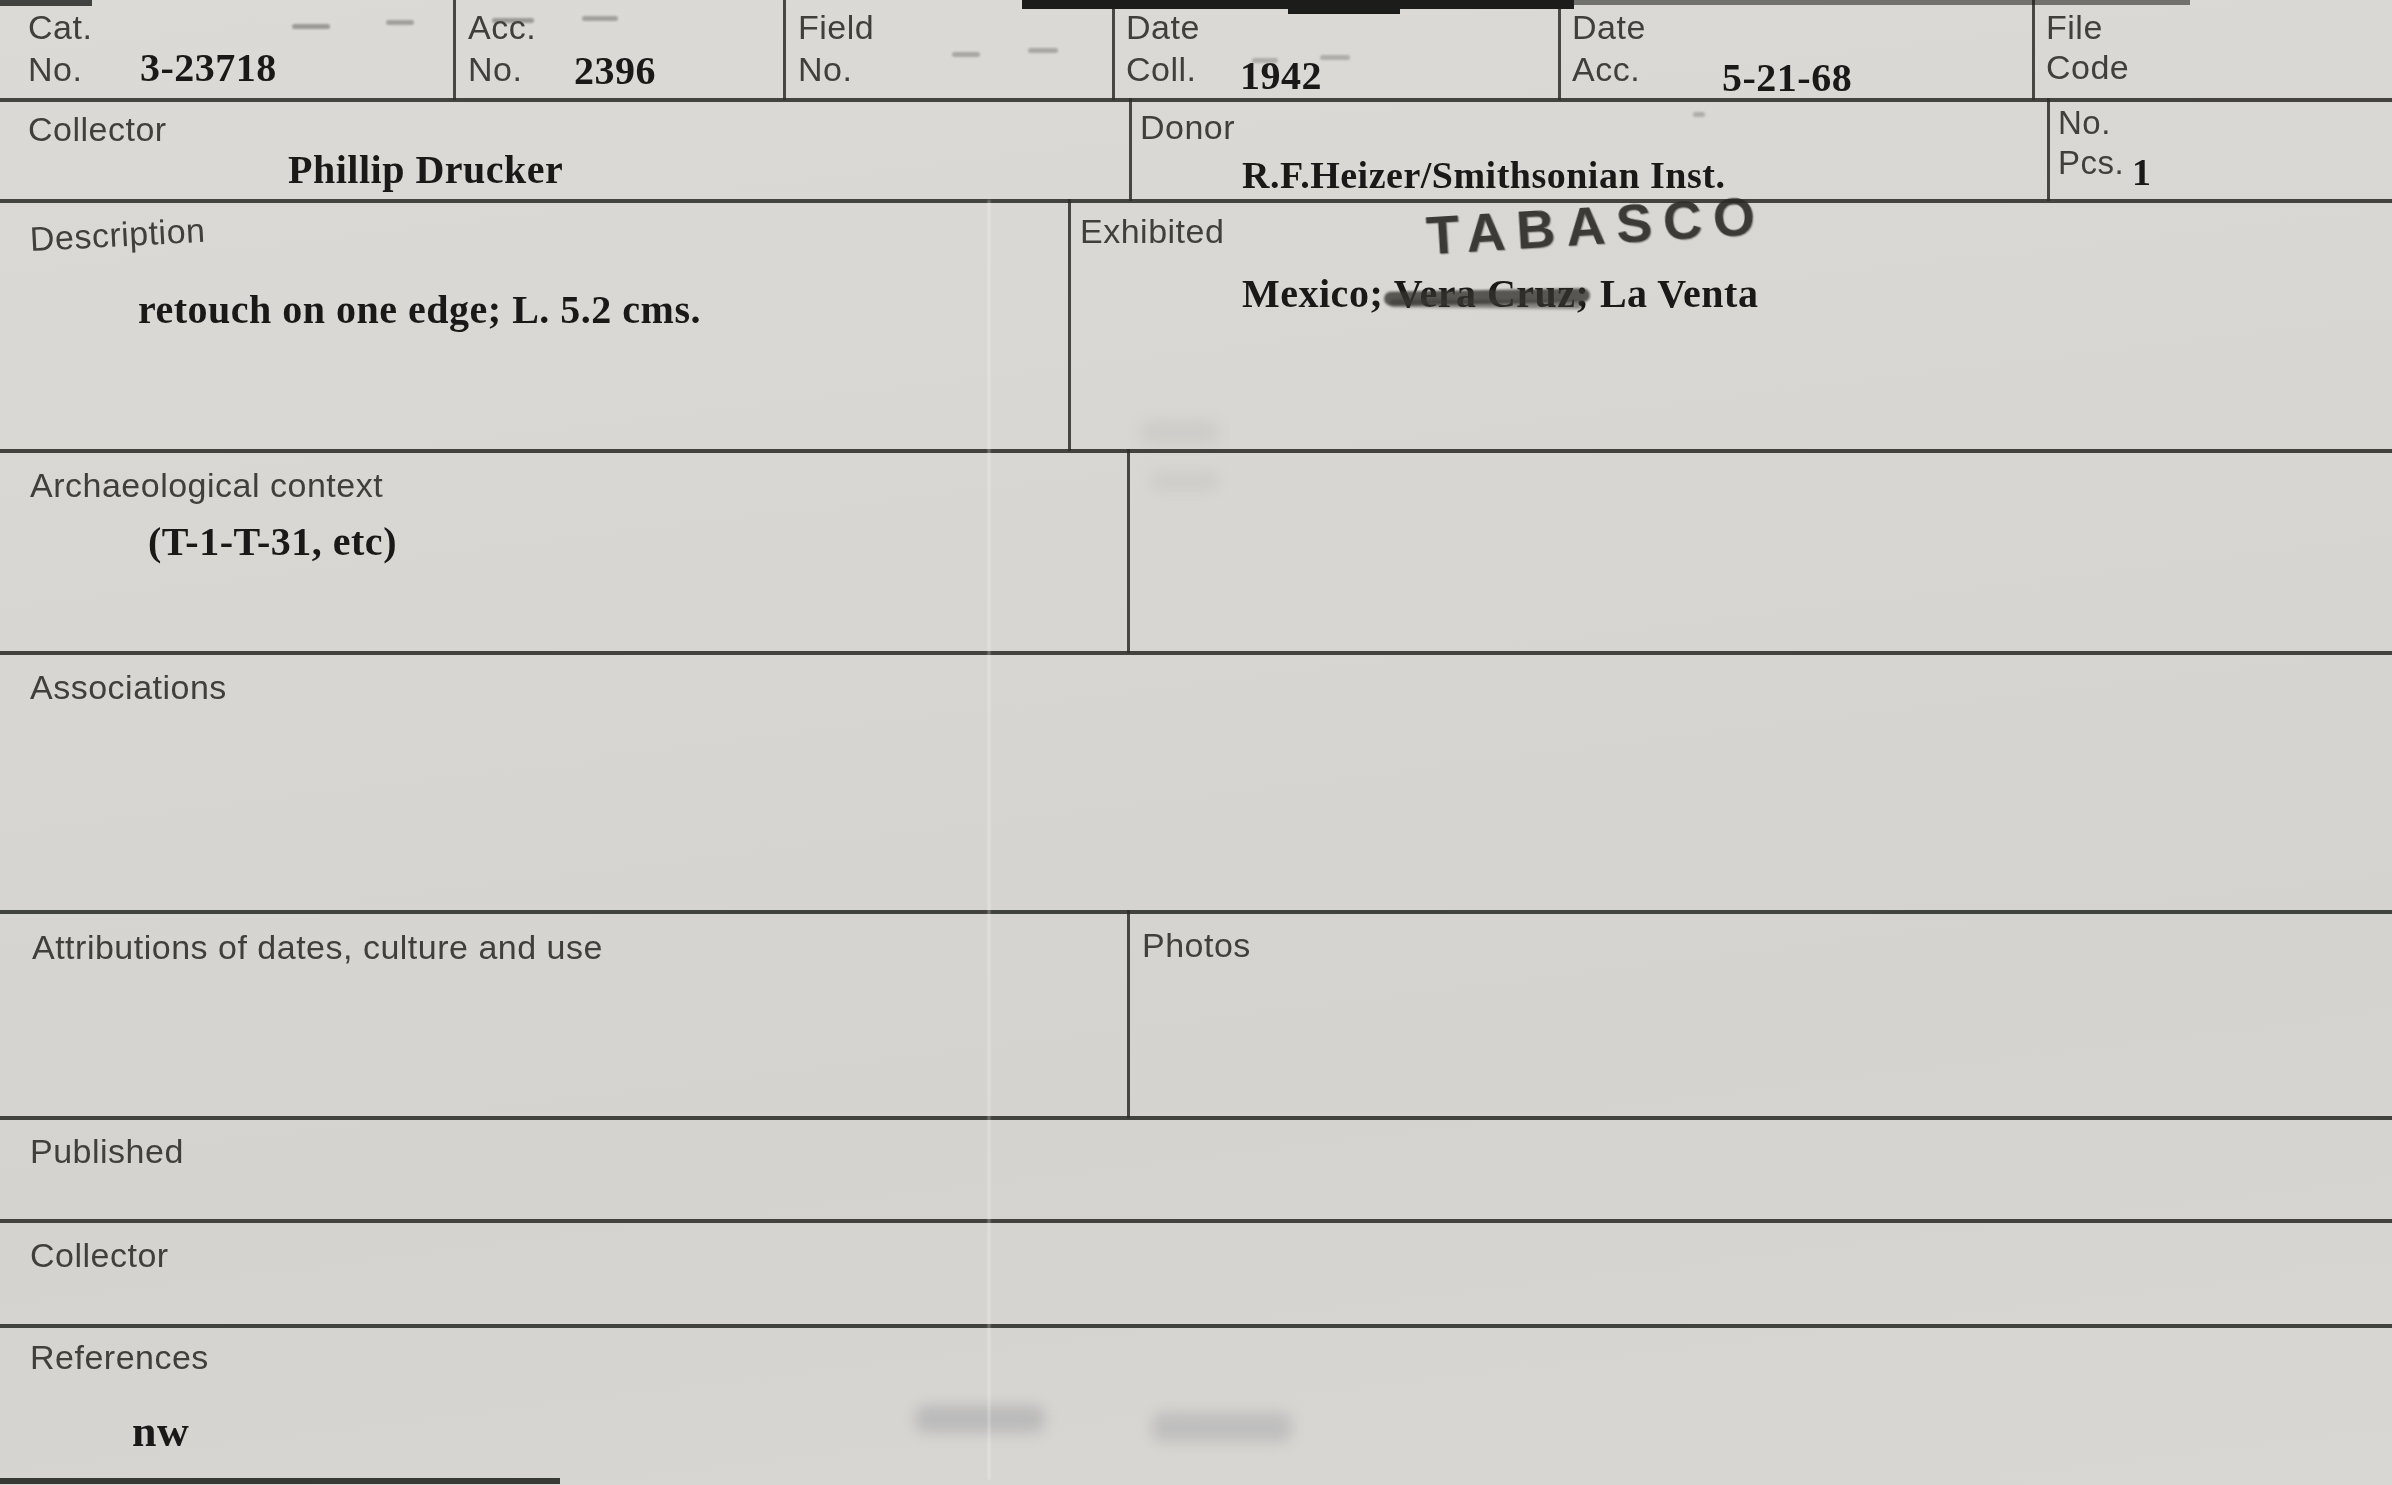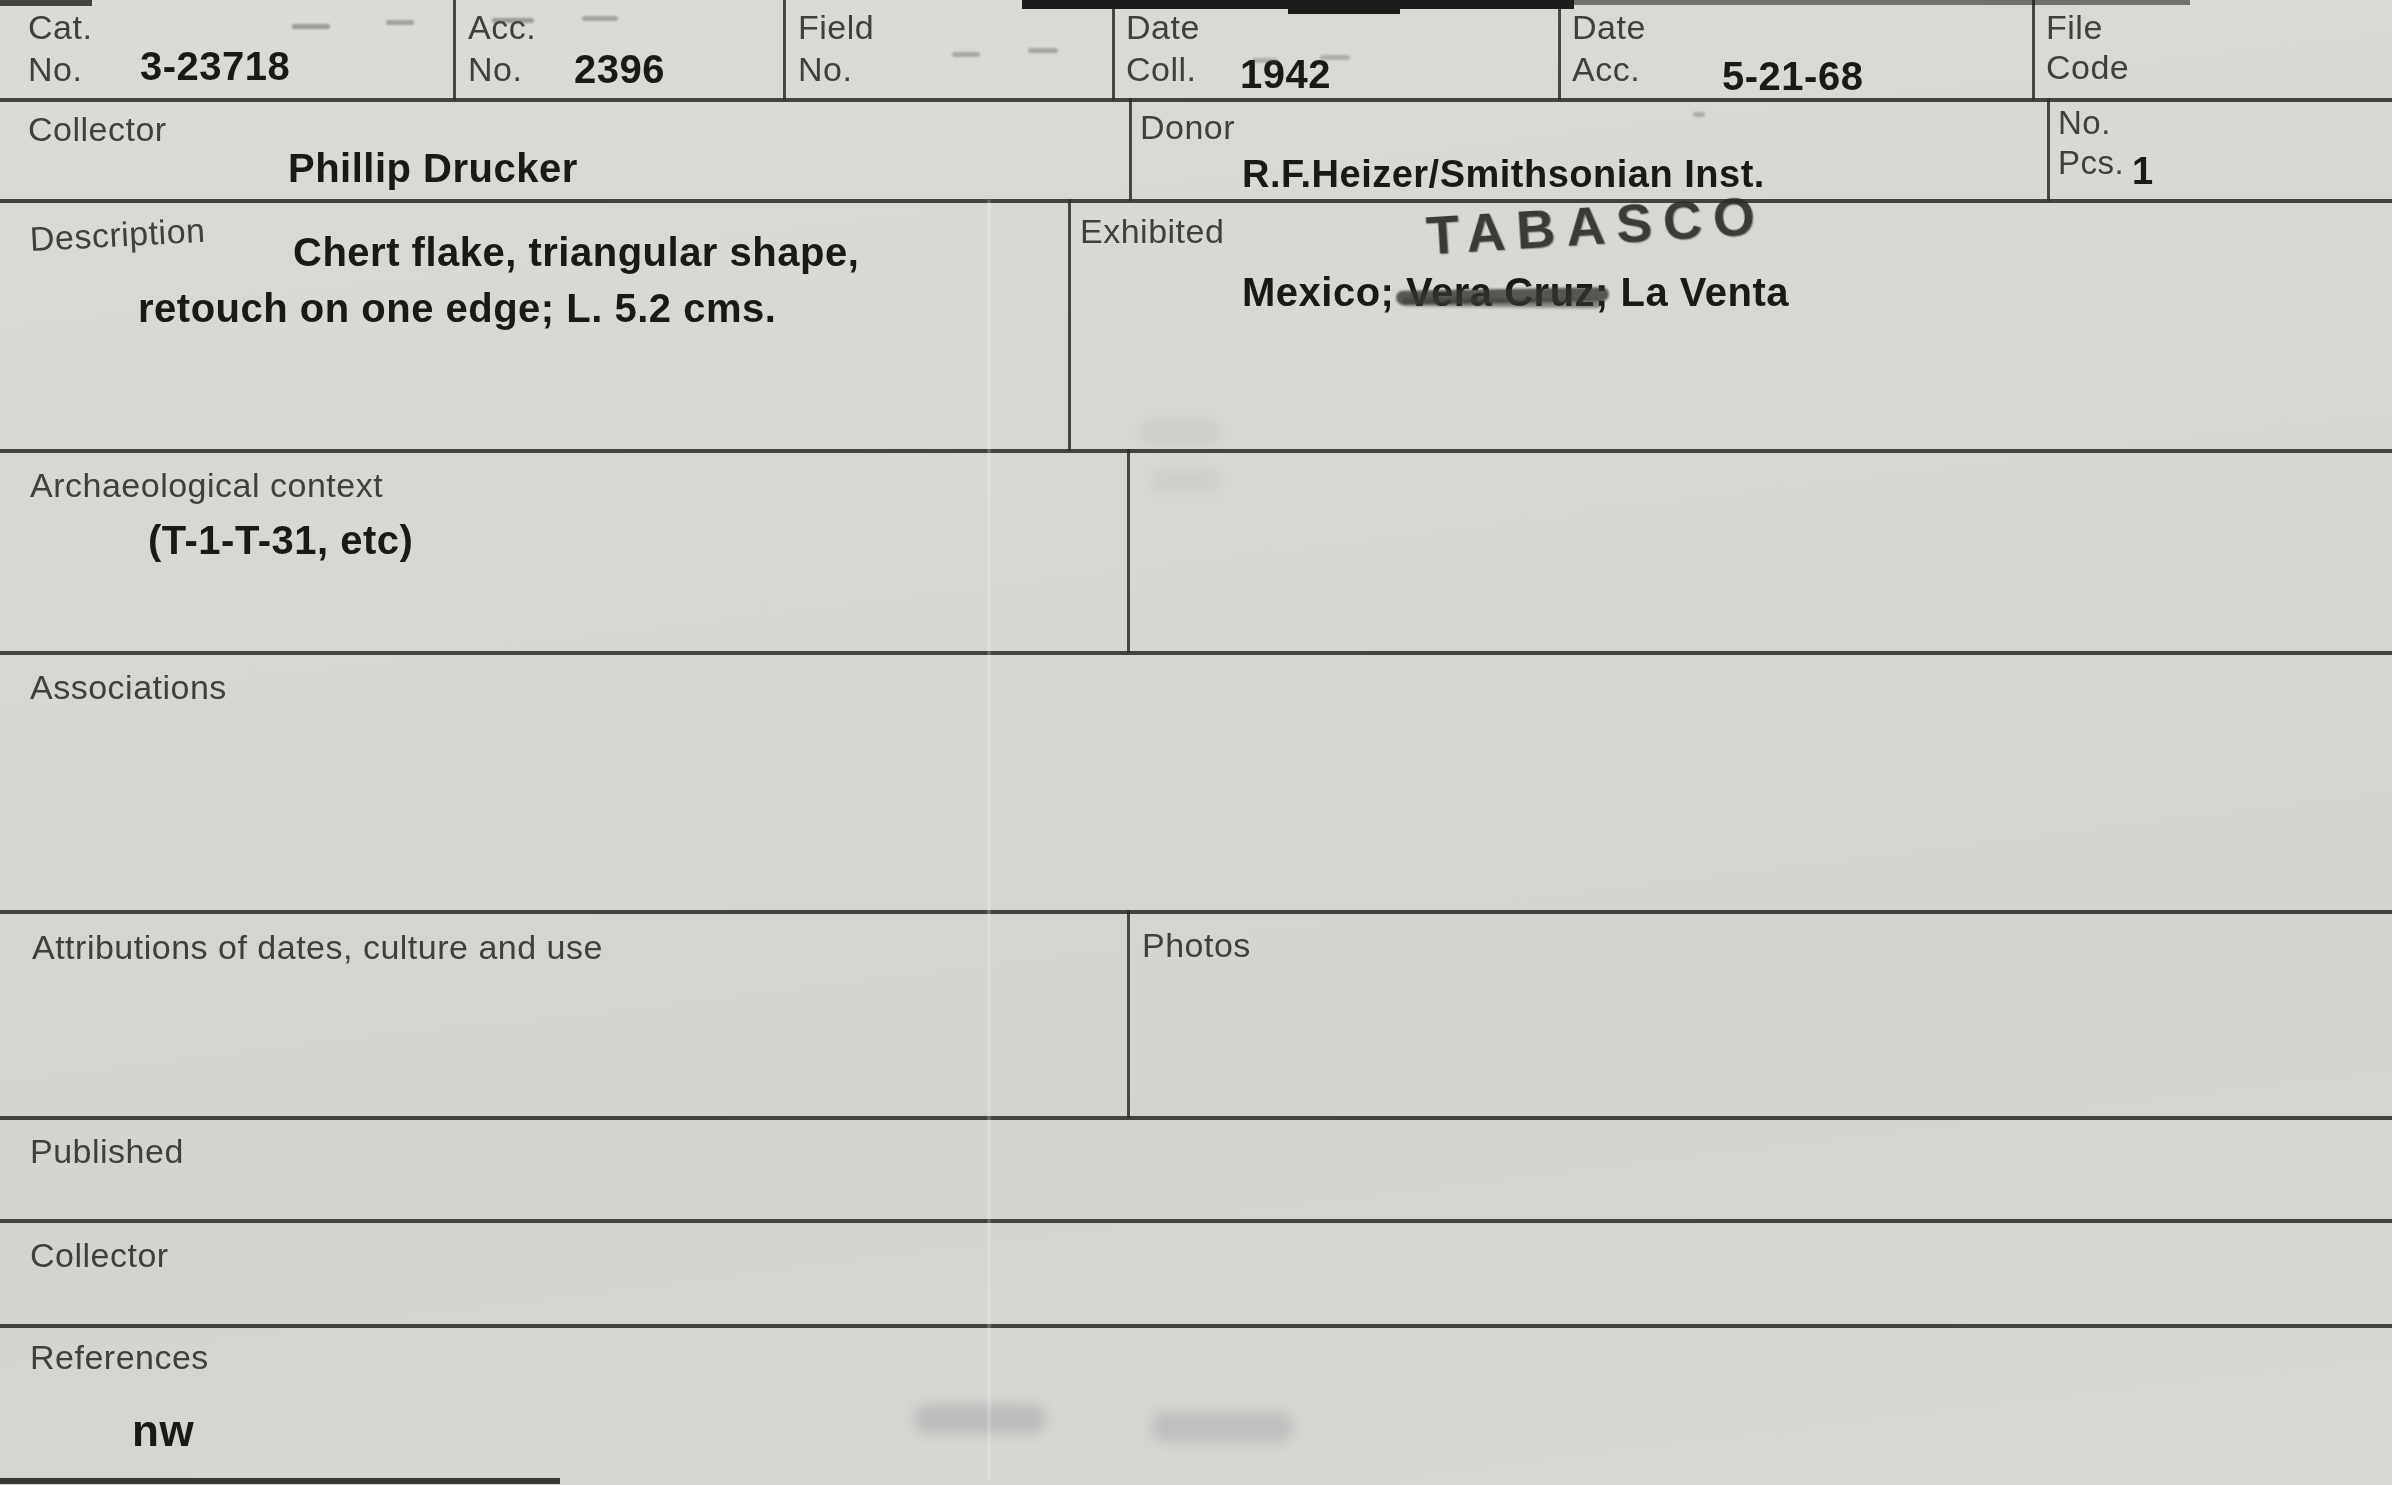--- a/index.html
+++ b/index.html
@@ -16,21 +16,21 @@
   
   .lbl{
     position:absolute;
     font-family:"Liberation Sans",sans-serif;
     font-size:34px;letter-spacing:.5px;
     color:#403f3b;white-space:nowrap;
   }
   
   .typed{
     position:absolute;
-    font-family:Liberation Sans, sans-serif;
+    font-family:Liberation Serif, serif;
     font-weight:bold;font-size:40px;
     color:#1a1918;white-space:pre;
     letter-spacing:.5px;
   }
   .typed.small{font-size:38px;}
   
   .stamp{
     position:absolute;
     font-family:"Liberation Sans",sans-serif;
     font-weight:bold;font-size:54px;letter-spacing:11px;
@@ -114,21 +114,20 @@
   <div class="typed" style="left:288px;top:146px">Phillip Drucker</div>
 
   <div class="lbl" style="left:1140px;top:108px">Donor</div>
   <div class="typed small" style="left:1242px;top:153px">R.F.Heizer/Smithsonian Inst.</div>
 
   <div class="lbl" style="left:2058px;top:104px;font-size:33px">No.</div>
   <div class="lbl" style="left:2058px;top:144px;font-size:33px">Pcs.</div>
   <div class="typed small" style="left:2132px;top:150px">1</div>
 
   <div class="lbl" style="left:30px;top:220px;transform:rotate(-3deg);transform-origin:left center">Description</div>
-  <div class="typed" style="left:293px;top:230px">Chert flake, triangular shape,</div>
   <div class="typed" style="left:138px;top:286px">retouch on one edge; L. 5.2 cms.</div>
 
   <div class="lbl" style="left:1080px;top:212px">Exhibited</div>
   <div class="typed" style="left:1242px;top:250px"><span>Mexico; </span><span class="struck"><i class="scribble"></i><i class="scribble2"></i><span>Vera Cruz</span></span><span>; La Venta</span></div>
   <div class="stamp" style="left:1426px;top:194px">TABASCO</div>
 
   <div class="lbl" style="left:30px;top:466px">Archaeological context</div>
   <div class="typed" style="left:148px;top:518px">(T-1-T-31, etc)</div>
 
   <div class="lbl" style="left:30px;top:668px">Associations</div>

